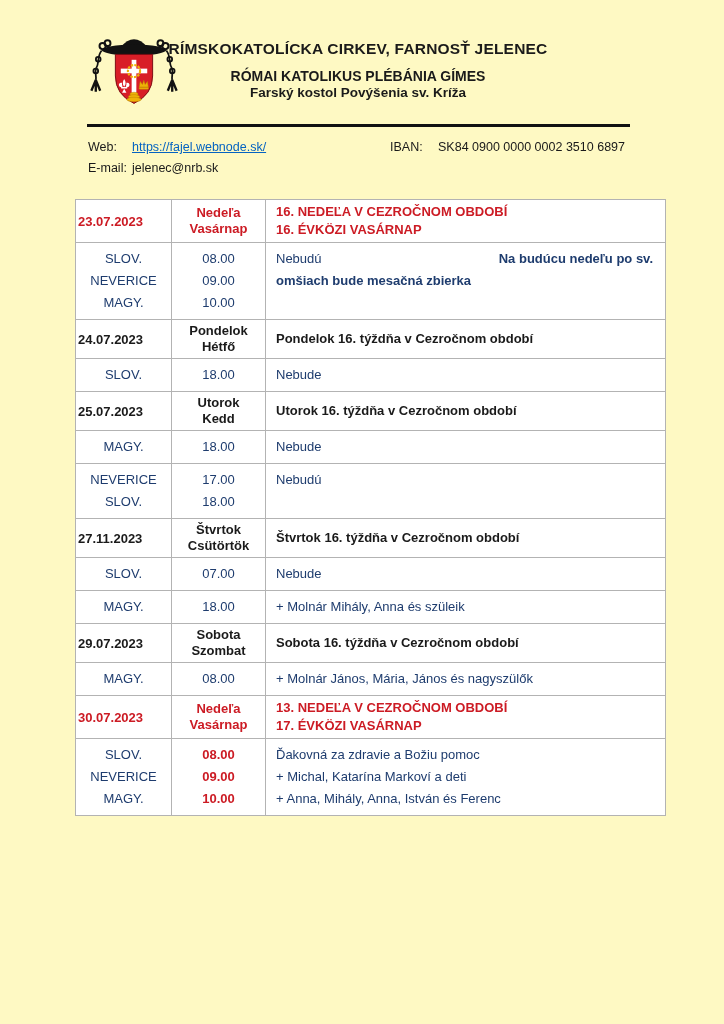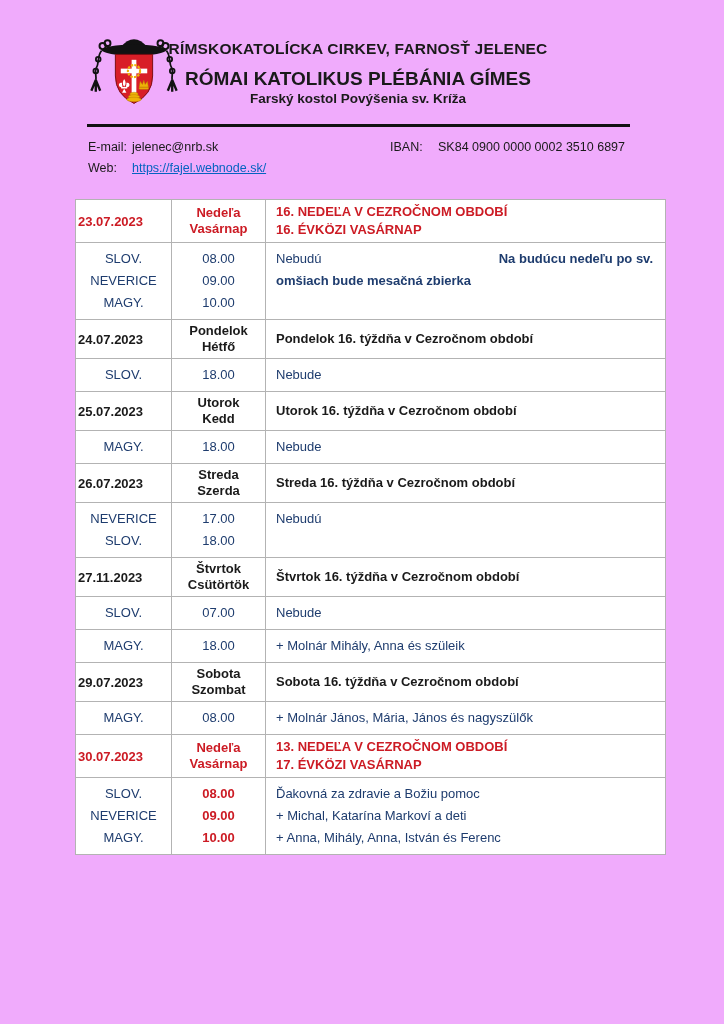--- a/index.html
+++ b/index.html
@@ -4,28 +4,28 @@
 <style>
   * { margin:0; padding:0; box-sizing:border-box; }
   html,body { background:#ffffff; }
   body {
     width:724px; height:1024px;
     font-family:"Liberation Sans", sans-serif;
     color:#1a1a1a;
     position:relative;
     overflow:hidden;
   }
-  .page { position:absolute; inset:0; background:#f0abfc; }
+  .page { position:absolute; inset:0; background:#fef9c3; }
 
   
   .header { position:absolute; left:85px; top:26px; width:546px; height:98px; }
   .logo { position:absolute; left:0; top:0; width:98px; height:98px; }
   .header-text { position:absolute; left:0; right:0; top:14px; text-align:center; }
   .h1 { font-size:15.5px; font-weight:bold; letter-spacing:0.2px; }
-  .h2 { font-size:19px; font-weight:bold; margin-top:10px; }
+  .h2 { font-size:14px; font-weight:bold; margin-top:10px; }
   .h3 { font-size:13.5px; font-weight:bold; margin-top:1px; }
 
   .rule { position:absolute; left:87px; top:124px; width:543px; height:3px; background:#111; }
 
   
   .contact { position:absolute; left:88px; top:137px; width:545px; font-size:12.5px; line-height:21px; }
   .contact .col-left  { position:absolute; left:0; top:0; }
   .contact .col-right { position:absolute; left:302px; top:0; }
   .contact .lbl  { display:inline-block; }
   .contact .lbl.w1 { width:44px; }
@@ -113,24 +113,24 @@
       <div class="h2">RÓMAI KATOLIKUS PLÉBÁNIA GÍMES</div>
       <div class="h3">Farský kostol Povýšenia sv. Kríža</div>
     </div>
   </div>
 
   <div class="rule"></div>
 
   <div class="contact">
     <div class="col-left">
       <div>
-        <span class="lbl w1">E-mail:</span><span>jelenec@nrb.sk</span>
+        <span class="lbl w1">Web:</span><a class="link">https://fajel.webnode.sk/</a>
       </div>
       <div>
-        <span class="lbl w1">Web:</span><a class="link">https://fajel.webnode.sk/</a>
+        <span class="lbl w1">E-mail:</span><span>jelenec@nrb.sk</span>
       </div>
     </div>
     <div class="col-right">
       <div>
         <span class="lbl w2">IBAN:</span><span>SK84 0900 0000 0002 3510 6897</span>
       </div>
     </div>
   </div>
 
   <table class="schedule">
@@ -205,30 +205,20 @@
           <td class="c-date">
             <div>MAGY.</div>
           </td>
           <td class="c-day">
             <div>18.00</div>
           </td>
           <td class="c-desc">
             <div class="note-line"><span>Nebude</span></div>
           </td>
         </tr>
-        <tr class="day-row black">
-          <td class="c-date">26.07.2023</td>
-          <td class="c-day">
-            <div>Streda</div>
-            <div>Szerda</div>
-          </td>
-          <td class="c-desc">
-            <div>Streda 16. týždňa v Cezročnom období</div>
-          </td>
-        </tr>
         <tr class="mass-row">
           <td class="c-date">
             <div>NEVERICE</div>
             <div>SLOV.</div>
           </td>
           <td class="c-day">
             <div>17.00</div>
             <div>18.00</div>
           </td>
           <td class="c-desc">

